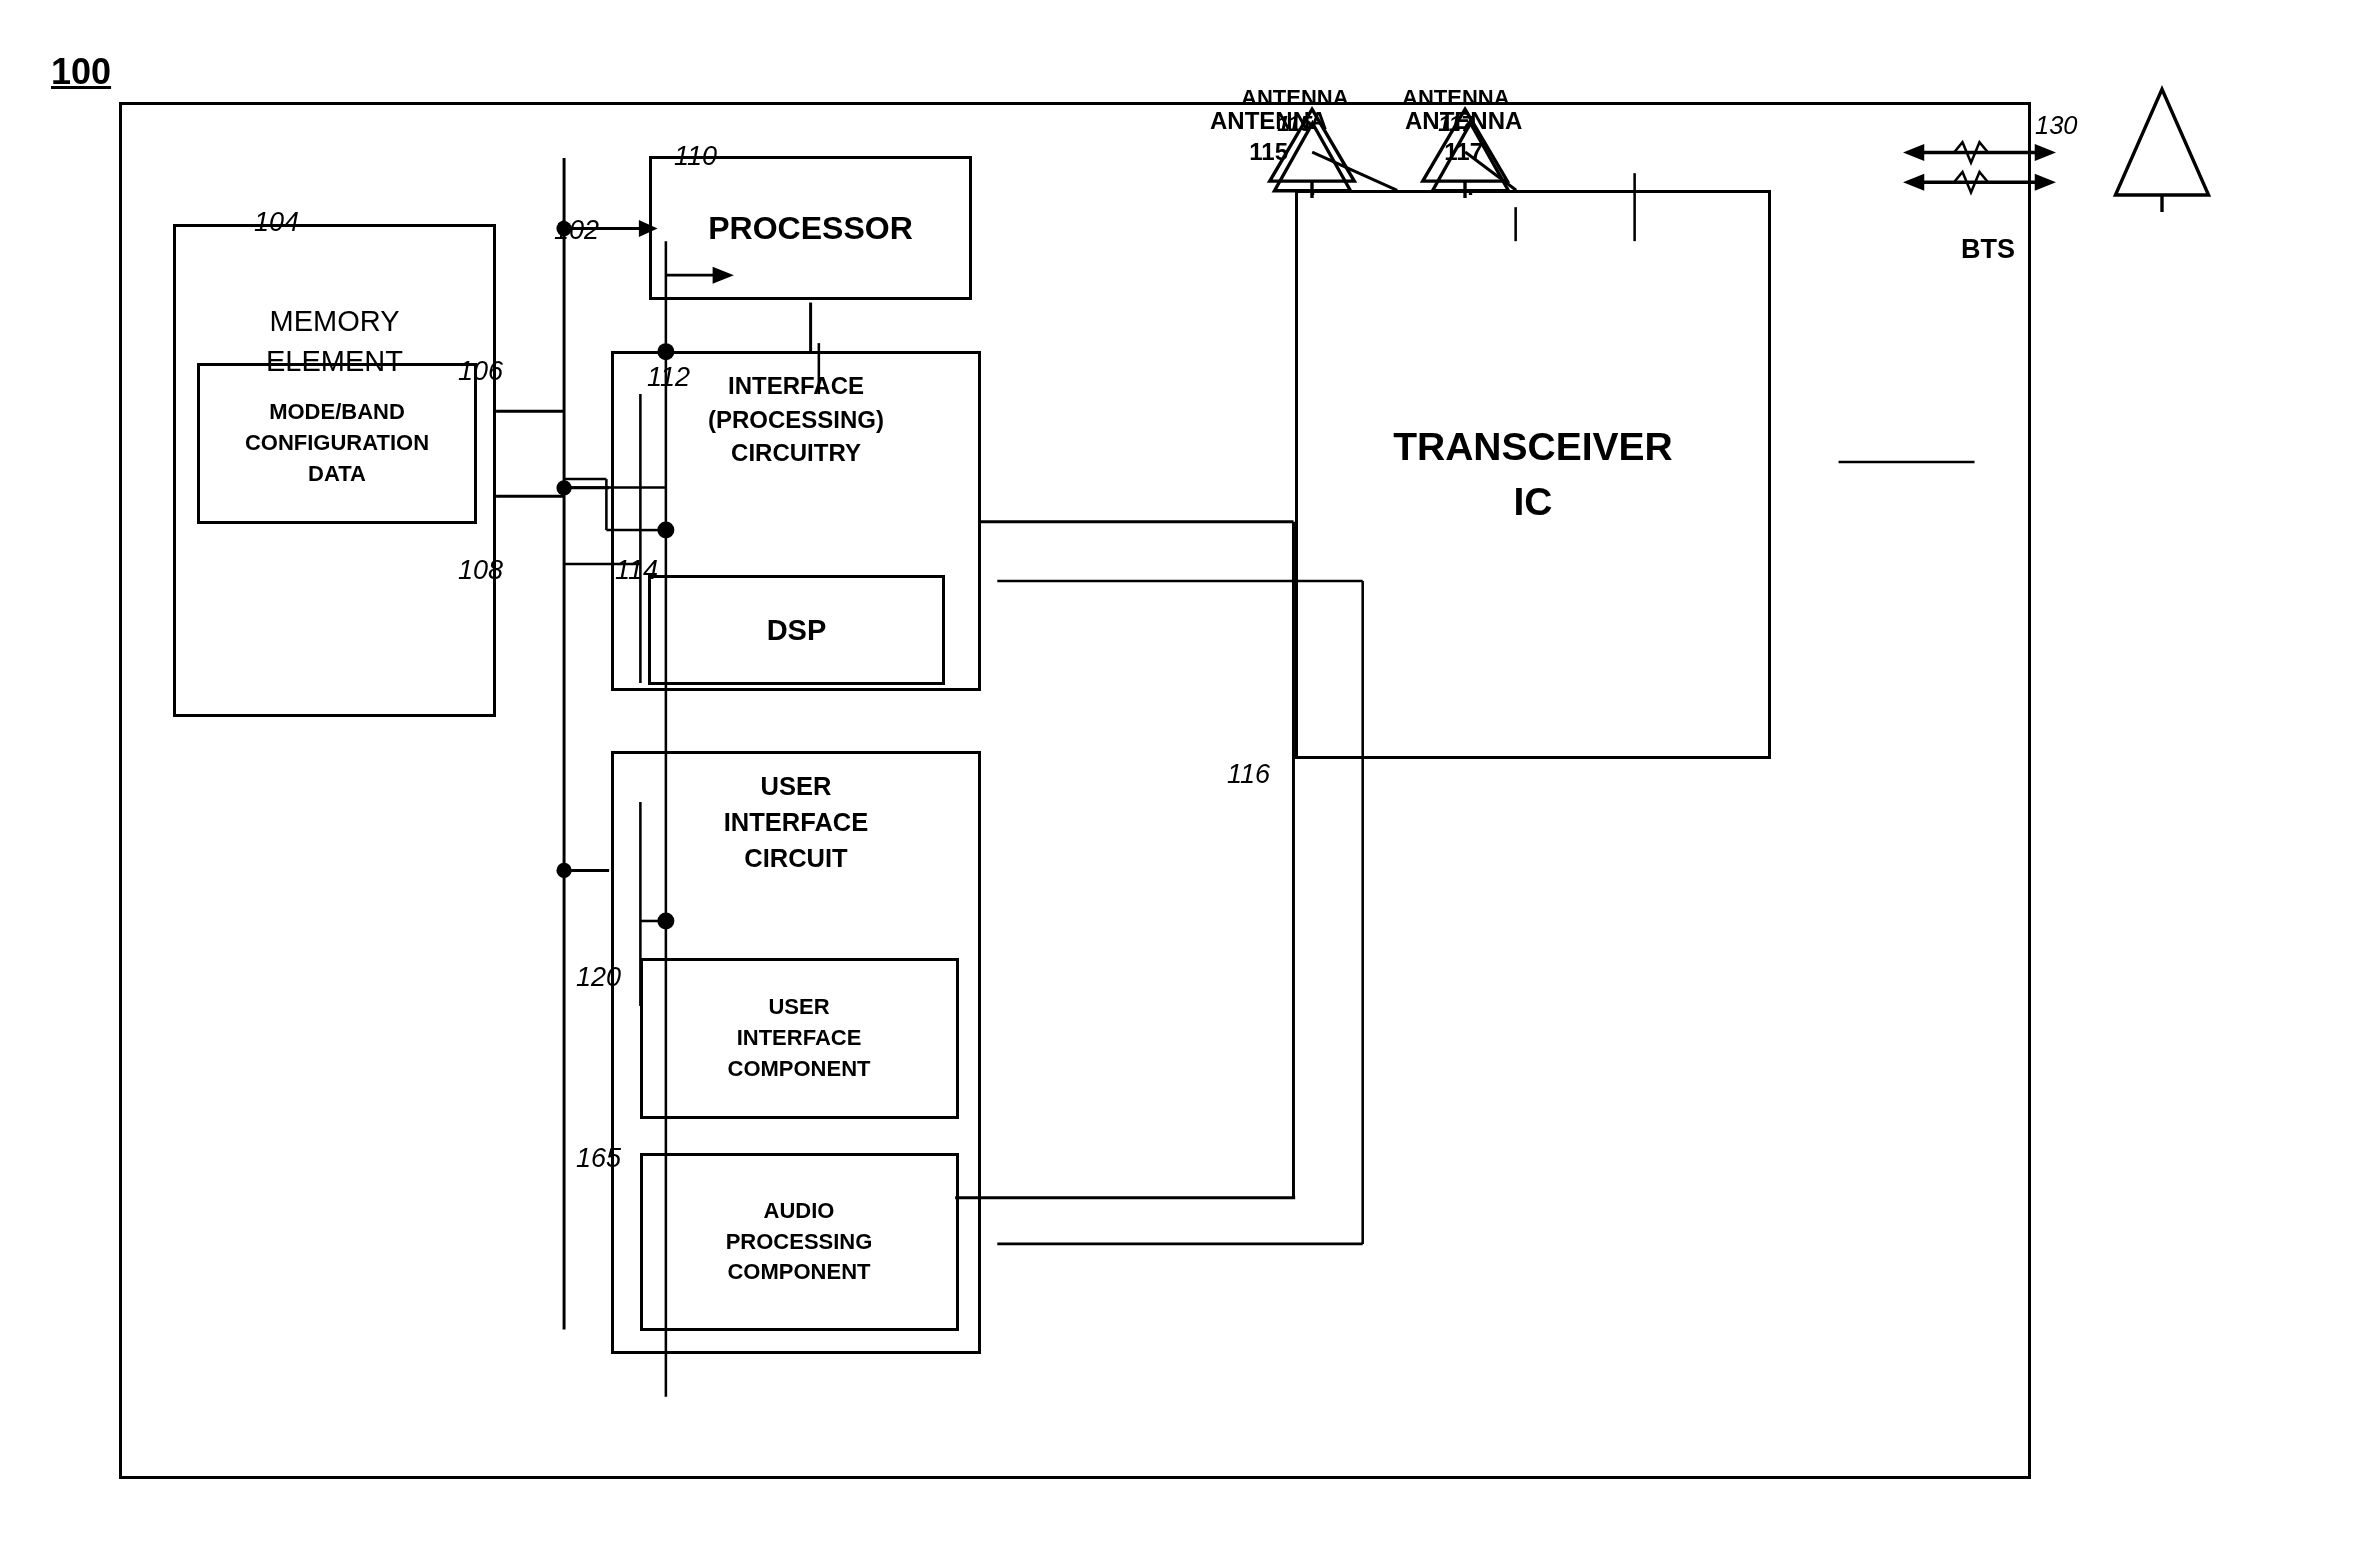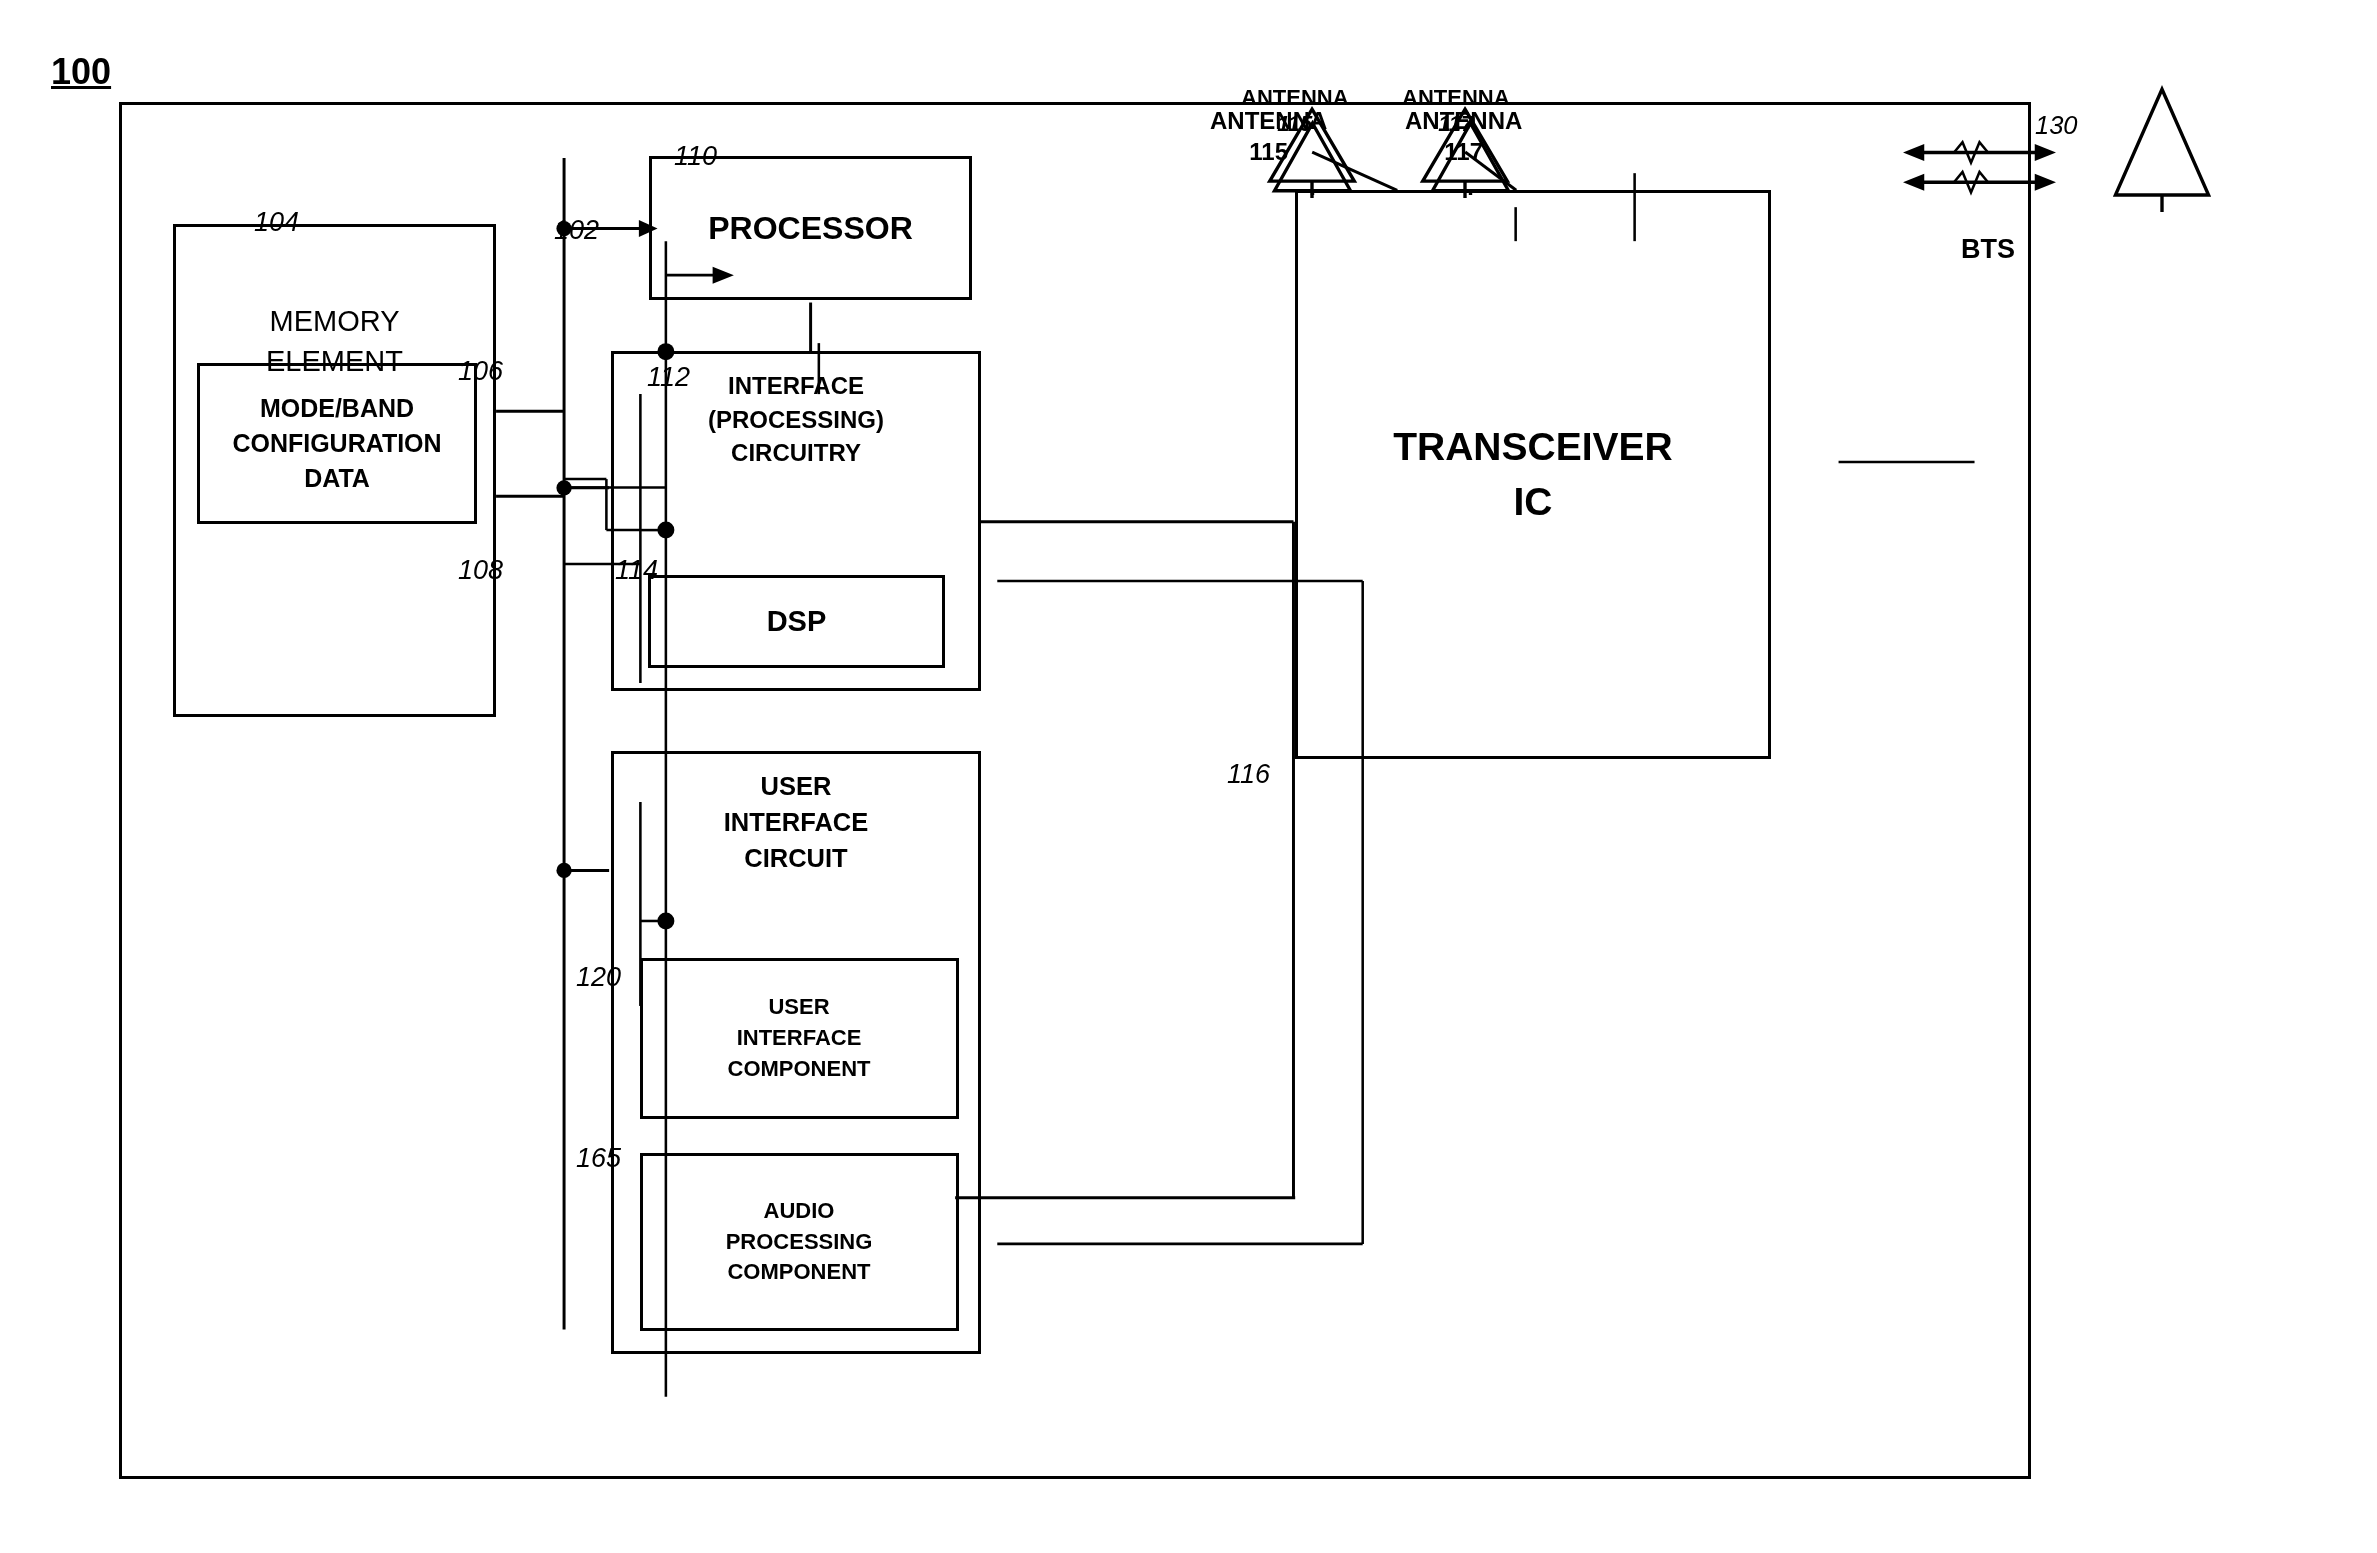--- a/index.html
+++ b/index.html
@@ -110,21 +110,21 @@
       <line x1="1560" y1="100" x2="1560" y2="60" stroke="#000" stroke-width="3"></line>
       <line x1="1700" y1="100" x2="1700" y2="20" stroke="#000" stroke-width="3"></line>
 
       <line x1="1940" y1="360" x2="2100" y2="360" stroke="#000" stroke-width="3"></line>
     </svg>
 
     <div style="position:absolute; top:119px; left:51px; width:323px; height:493px; border:3.4px solid #000;">
       <div style="position:absolute; top:25.5px; left:0; width:100%; text-align:center; font-size:29px; font-weight:normal; line-height:1.4;margin-top:48px;">MEMORY<br>ELEMENT</div>
 
       <div style="position:absolute; top:136px; left:21px; width:280px; height:161px; border:3.4px solid #000;">
-        <div class="block-text" style="font-size:25px;">MODE/BAND<br>CONFIGURATION<br>DATA</div>
+        <div class="block-text" style="font-size:22px;">MODE/BAND<br>CONFIGURATION<br>DATA</div>
       </div>
 
     </div>
 
     <div class="ref-label" style="top:102px; left:132px;">104</div>
 
     <div class="ref-label" style="top:251px; left:336px;">106</div>
 
     <div class="ref-label" style="top:450px; left:336px;">108</div>
 
@@ -132,21 +132,21 @@
       <div class="block-text" style="font-size:32px;">PROCESSOR</div>
     </div>
 
     <div class="ref-label" style="top:36px; left:552px;">110</div>
 
     <div class="ref-label" style="top:110px; left:393px;margin-left:39px;">102</div>
 
     <div style="position:absolute; top:246px; left:489px; width:370px; height:340px; border:3.4px solid #000;">
       <div style="position:absolute; top:15.3px; left:0; width:100%; text-align:center; font-size:24px; font-weight:bold; line-height:1.4;">INTERFACE<br>(PROCESSING)<br>CIRCUITRY</div>
 
-      <div style="position:absolute; top:221px; left:34px; width:297px; height:93px; border:3.4px solid #000;">
+      <div style="position:absolute; top:221px; left:34px; width:297px; height:110px; border:3.4px solid #000;">
         <div class="block-text" style="font-size:29px;">DSP</div>
       </div>
     </div>
 
     <div class="ref-label" style="top:229px; left:525px;margin-top:28px;">112</div>
 
     <div class="ref-label" style="top:450px; left:493px;">114</div>
 
     <div style="position:absolute; top:646px; left:489px; width:370px; height:603px; border:3.4px solid #000;">
       <div style="position:absolute; top:15.3px; left:0; width:100%; text-align:center; font-size:25.5px; font-weight:bold; line-height:1.4;">USER<br>INTERFACE<br>CIRCUIT</div>

